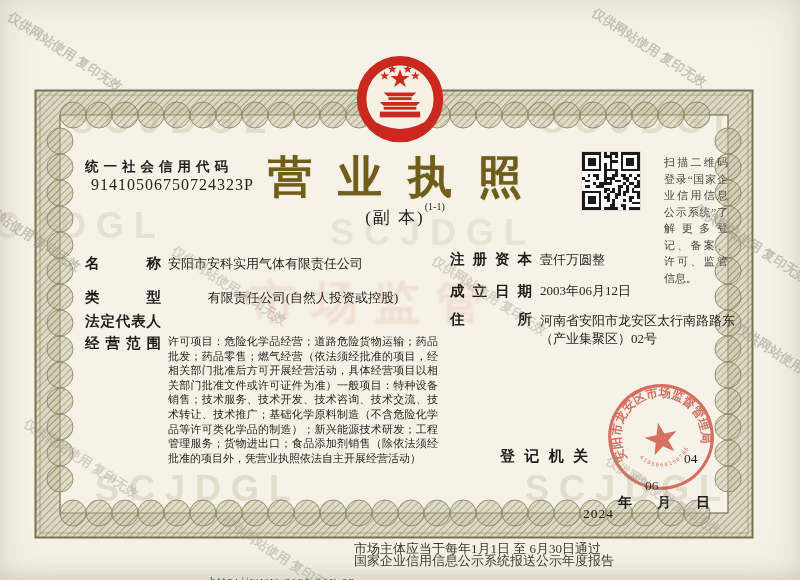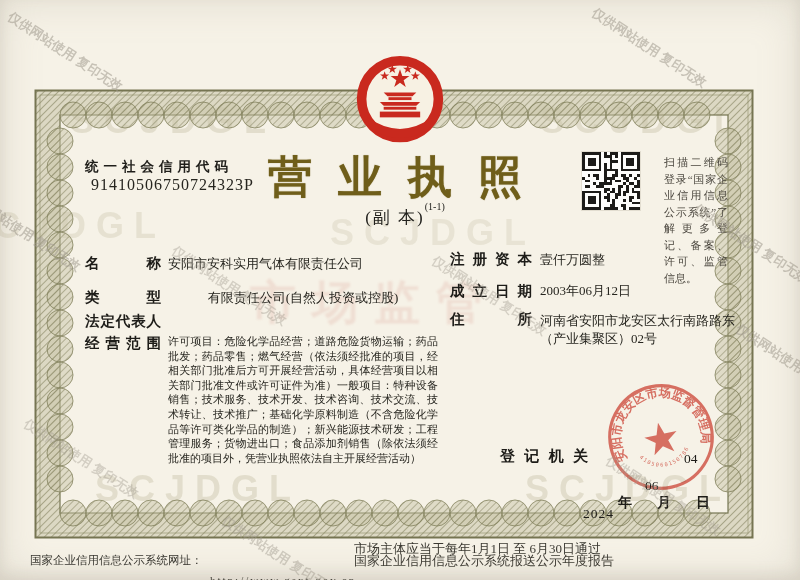--- a/index.html
+++ b/index.html
@@ -409,21 +409,20 @@
     </g>
   </svg>
 
   <span class="abs date-num" style="left:583px;top:478px;letter-spacing:1px;margin-top:28px;">2024</span>
   <span class="abs date-num" style="left:645px;top:478px;">06</span>
   <span class="abs date-num" style="left:684px;top:451px;">04</span>
   <span class="abs date-unit" style="left:618px;top:494px;">年</span>
   <span class="abs date-unit" style="left:657px;top:494px;">月</span>
   <span class="abs date-unit" style="left:696px;top:494px;">日</span>
 
-  <div class="abs ft" style="left:30px;top:553px;">国家企业信用信息公示系统网址：</div>
   <div class="abs ft-url" style="left:210px;top:574px;">http://www.gsxt.gov.cn</div>
   <div class="abs ft-mid" style="left:354px;top:543px;">
     <div>市场主体应当于每年1月1日 至 6月30日通过</div>
     <div>国家企业信用信息公示系统报送公示年度报告</div>
   </div>
 
   <div class="wm" style="left:14px;top:8px;">仅供网站使用  复印无效</div>
   <div class="wm" style="left:598px;top:4px;">仅供网站使用  复印无效</div>
   <div class="wm" style="left:-28px;top:188px;">仅供网站使用  复印无效</div>
   <div class="wm" style="left:178px;top:242px;opacity:.4;">仅供网站使用  复印无效</div>

